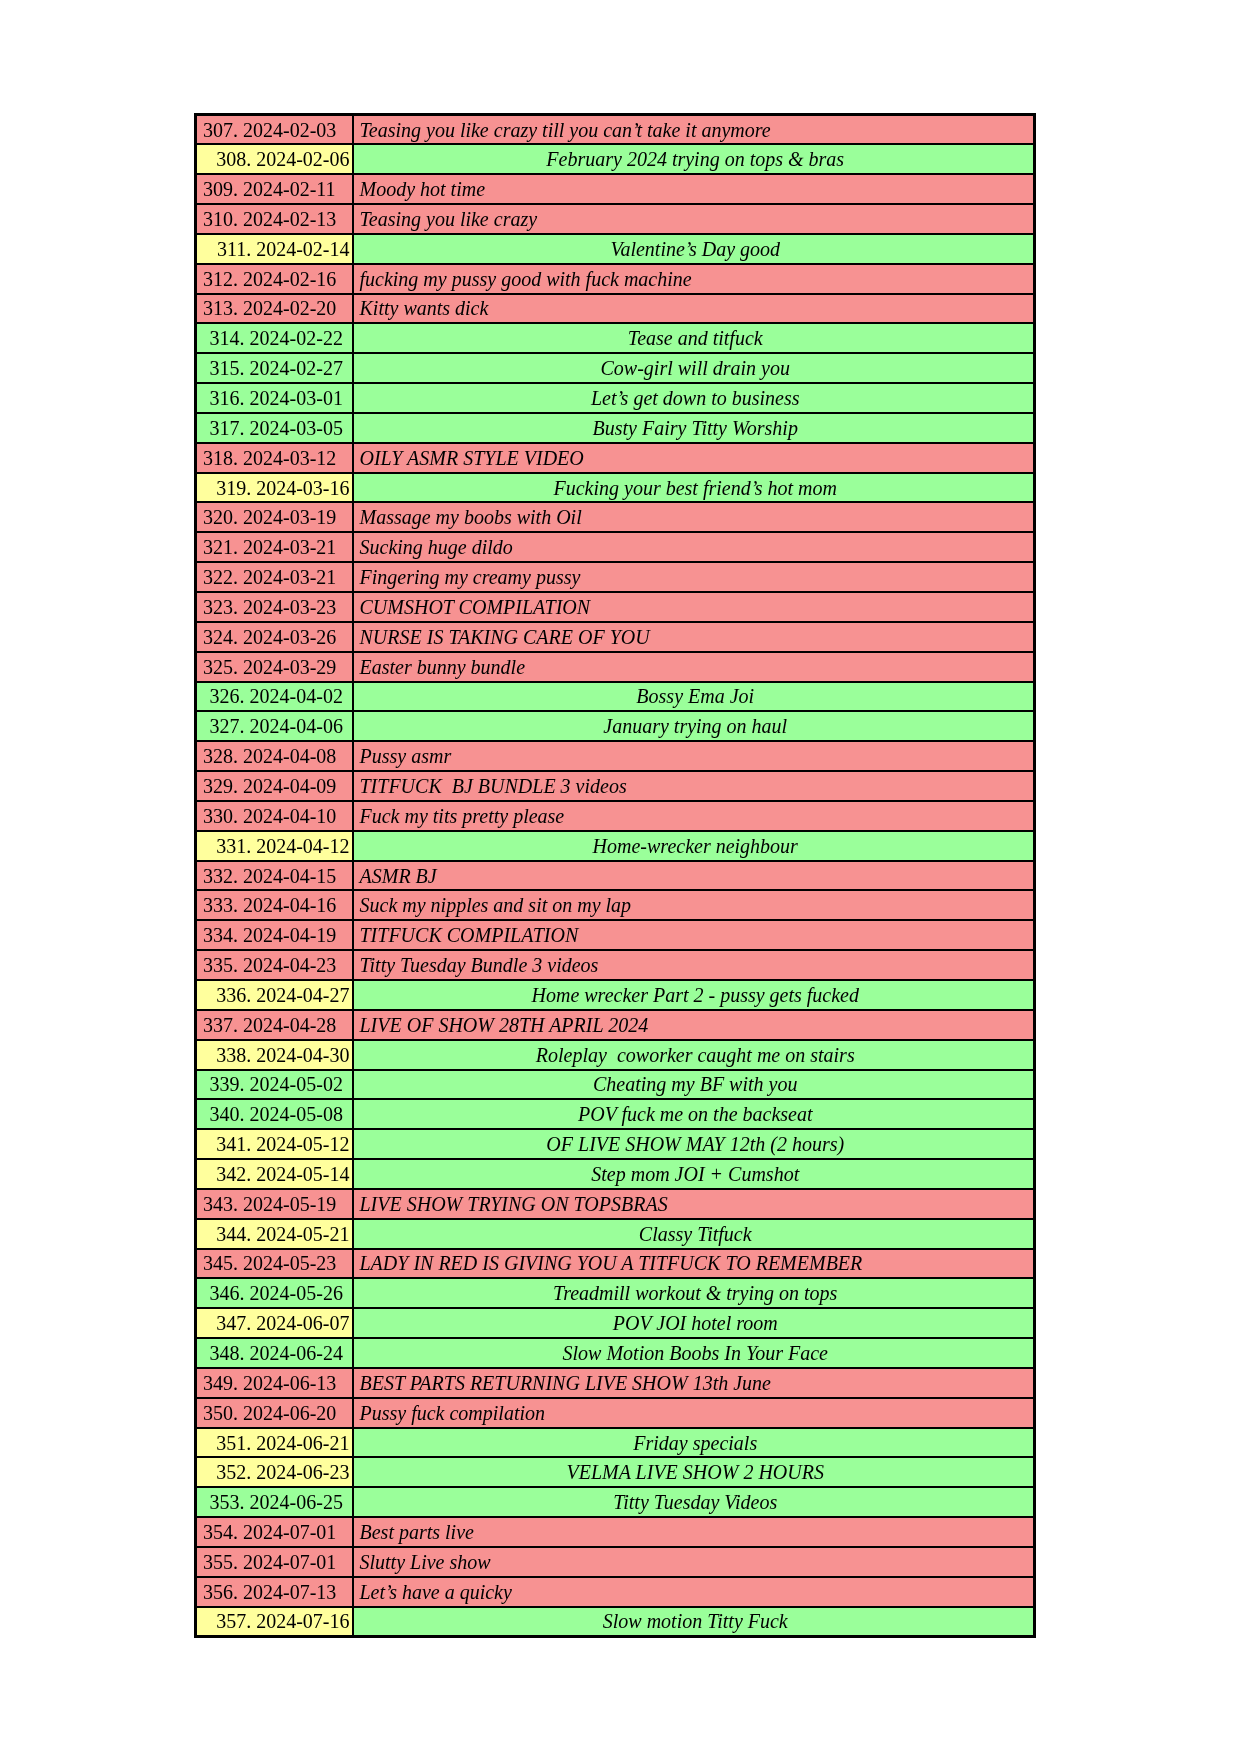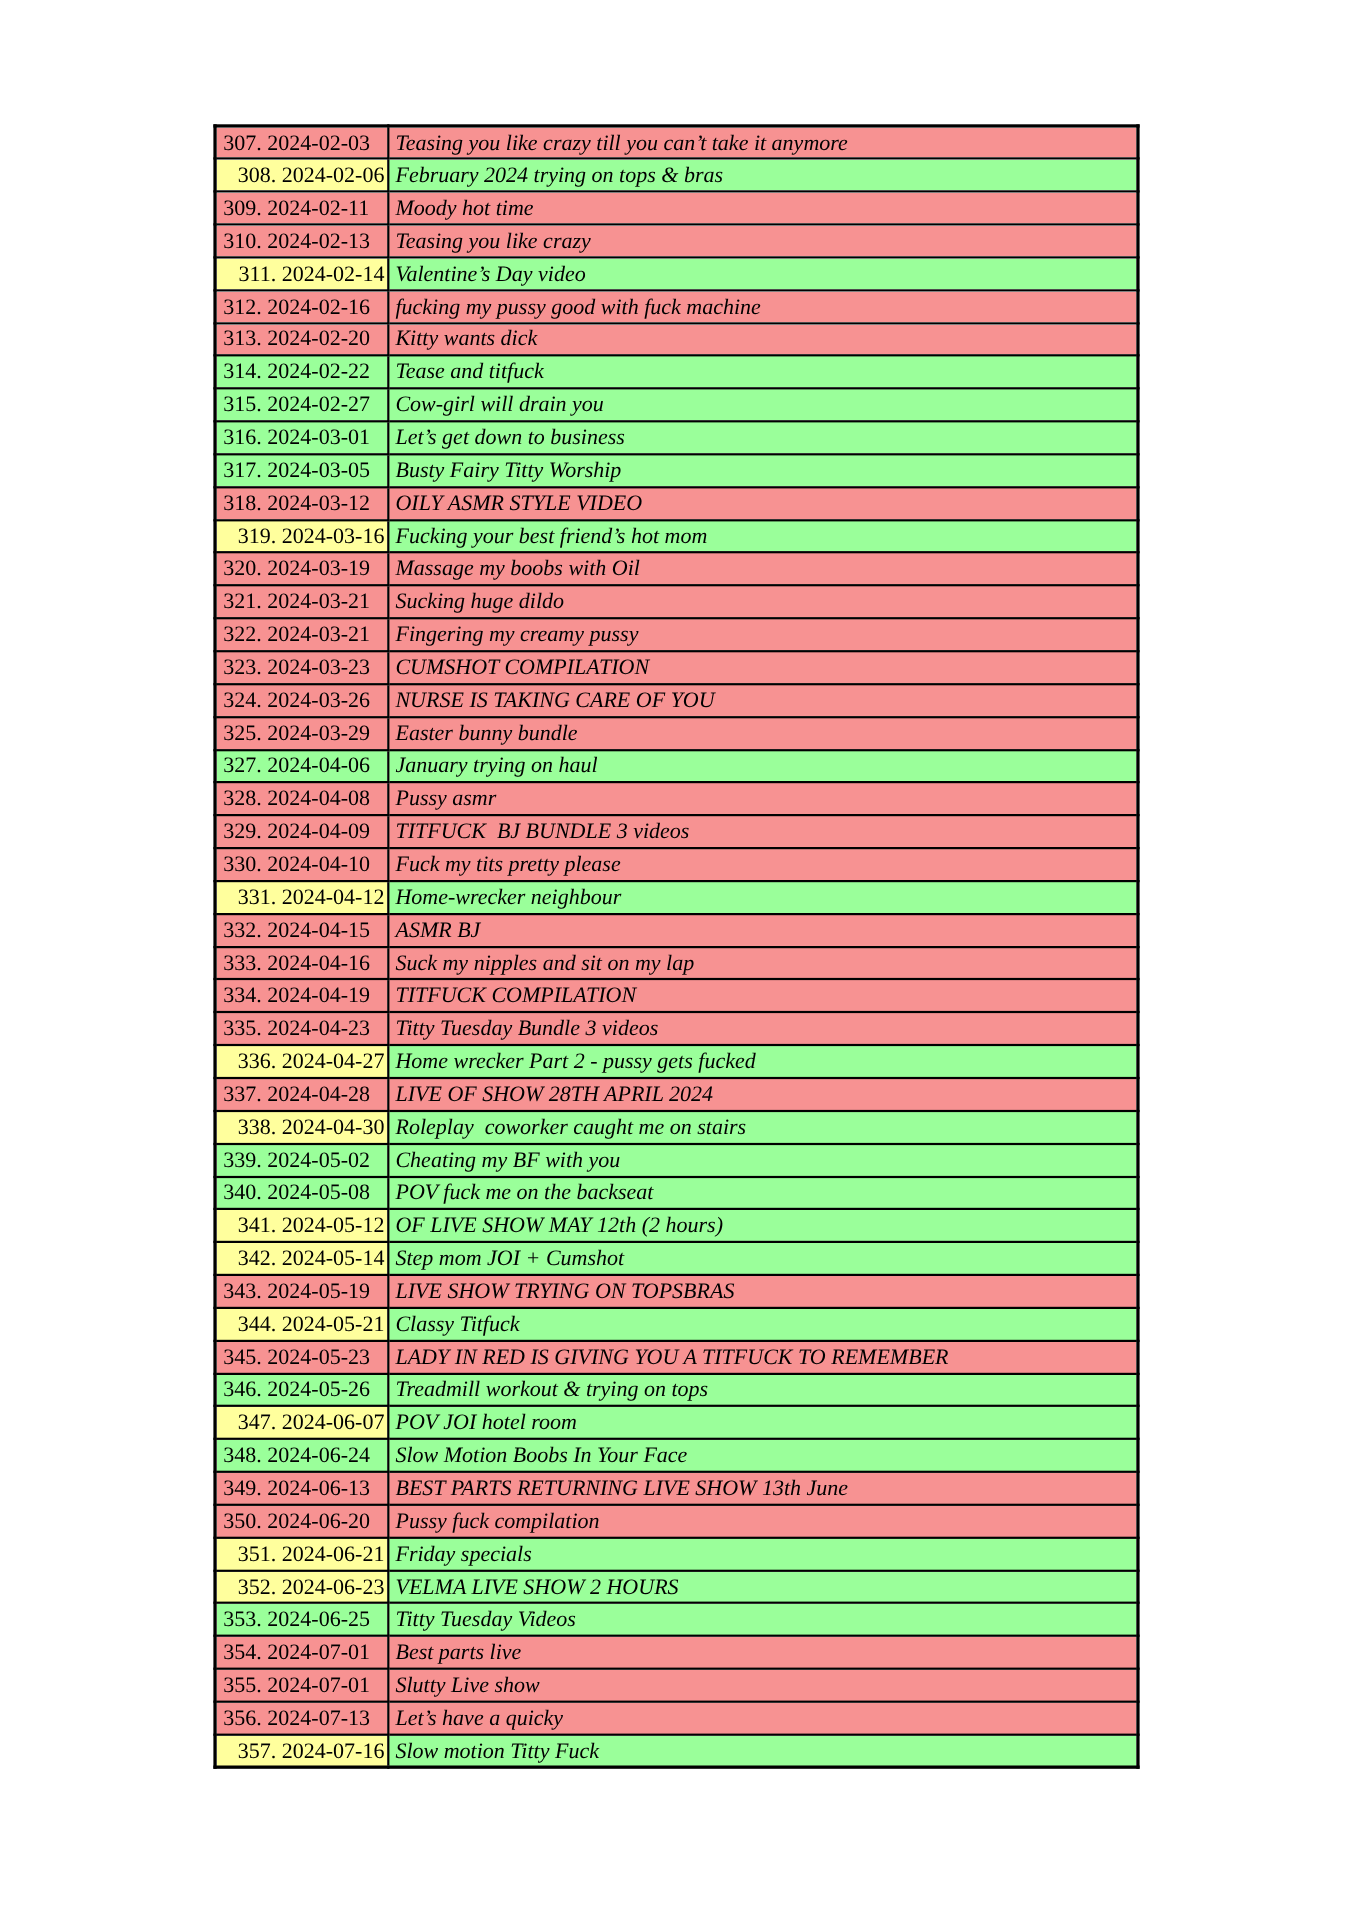--- a/index.html
+++ b/index.html
@@ -31,21 +31,21 @@
     font-size: 20px;
     line-height: 1;
     padding: 0 2px 0 6px;
     vertical-align: middle;
     overflow: hidden;
     white-space: pre;
   }
   td.date-cell  { width: 157px; }
   td.title-cell { width: 682px; padding-left: 5px; font-style: italic; }
   .bg-red    { background: var(--c-red); margin-left: 40px; }
-  .bg-green  { background: var(--c-green); }
+  .bg-green  { background: var(--c-green); text-align: center; }
   .bg-yellow { background: var(--c-yellow); text-align: right; }
 </style>
 </head>
 <body style="background: rgb(255, 255, 255);">
 
 <div>
   <table class="video-table">
     <colgroup>
       <col style="width:157px">
       <col style="width:682px">
@@ -62,21 +62,21 @@
         <tr>
           <td class="date-cell bg-red">309. 2024-02-11</td>
           <td class="title-cell bg-red">Moody hot time</td>
         </tr>
         <tr>
           <td class="date-cell bg-red">310. 2024-02-13</td>
           <td class="title-cell bg-red">Teasing you like crazy</td>
         </tr>
         <tr>
           <td class="date-cell bg-yellow">311. 2024-02-14</td>
-          <td class="title-cell bg-green">Valentine’s Day video</td>
+          <td class="title-cell bg-green">Valentine’s Day good</td>
         </tr>
         <tr>
           <td class="date-cell bg-red">312. 2024-02-16</td>
           <td class="title-cell bg-red">fucking my pussy good with fuck machine</td>
         </tr>
         <tr>
           <td class="date-cell bg-red">313. 2024-02-20</td>
           <td class="title-cell bg-red">Kitty wants dick</td>
         </tr>
         <tr>
@@ -119,20 +119,24 @@
           <td class="date-cell bg-red">323. 2024-03-23</td>
           <td class="title-cell bg-red">CUMSHOT COMPILATION</td>
         </tr>
         <tr>
           <td class="date-cell bg-red">324. 2024-03-26</td>
           <td class="title-cell bg-red">NURSE IS TAKING CARE OF YOU</td>
         </tr>
         <tr>
           <td class="date-cell bg-red">325. 2024-03-29</td>
           <td class="title-cell bg-red">Easter bunny bundle</td>
+        </tr>
+        <tr>
+          <td class="date-cell bg-green">326. 2024-04-02</td>
+          <td class="title-cell bg-green">Bossy Ema Joi</td>
         </tr>
         <tr>
           <td class="date-cell bg-green">327. 2024-04-06</td>
           <td class="title-cell bg-green">January trying on haul</td>
         </tr>
         <tr>
           <td class="date-cell bg-red">328. 2024-04-08</td>
           <td class="title-cell bg-red">Pussy asmr</td>
         </tr>
         <tr>

